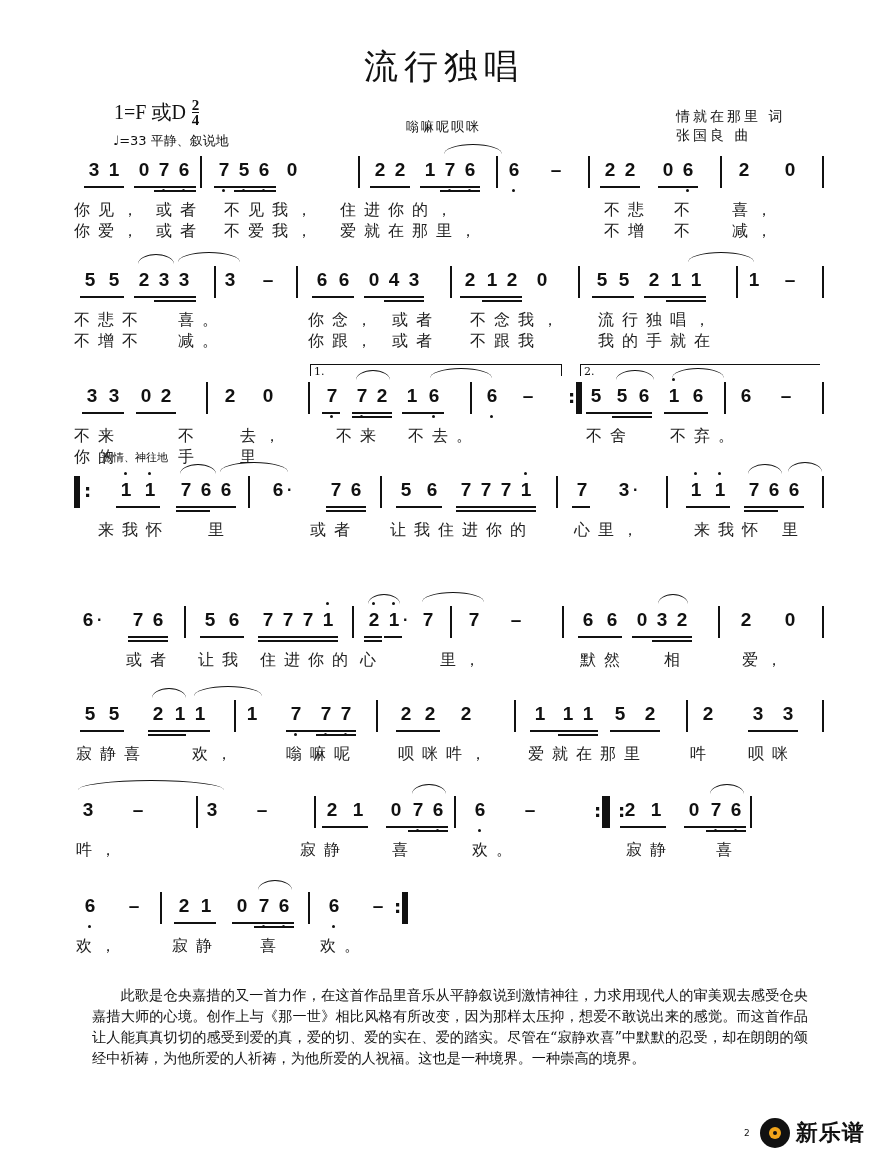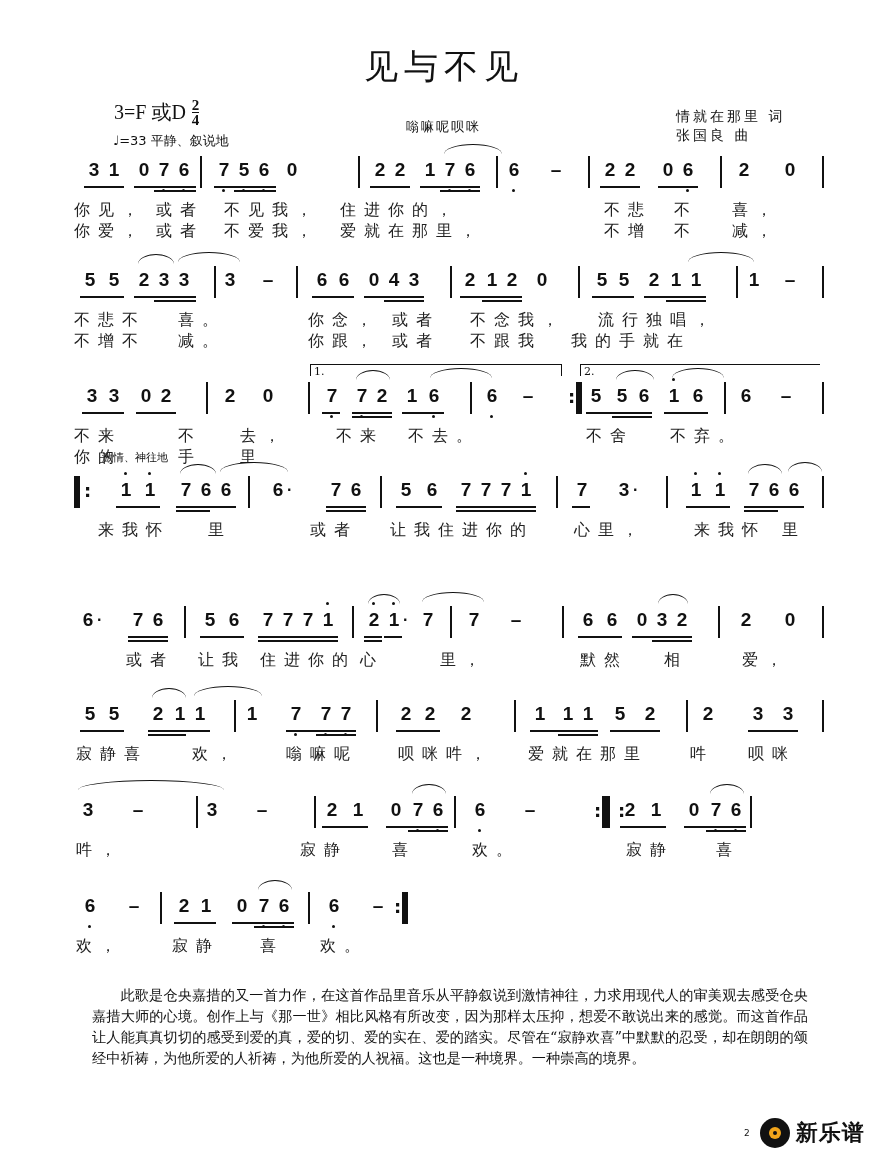--- a/index.html
+++ b/index.html
@@ -42,24 +42,24 @@
   .footer { position: absolute; left: 744px; top: 1118px; display:flex; align-items:center; gap: 6px; }
   .page-num { font-size: 9px; font-family: "DejaVu Sans", sans-serif; margin-right: 4px; }
   .disc { width: 30px; height: 30px; border-radius: 50%; background: #111; position: relative; }
   .disc::before { content:""; position:absolute; left:9px; top:9px; width:12px; height:12px; border-radius:50%; background:#f2a51b; }
   .disc::after { content:""; position:absolute; left:13px; top:13px; width:4px; height:4px; border-radius:50%; background:#111; }
   .brand { font: bold 22px "DejaVu Sans", sans-serif; color: #111; letter-spacing: 1px; }
 </style>
 </head>
 <body>
 
-<div class="title">见与不见</div>
+<div class="title">流行独唱</div>
 
 <div class="key">
-  <span>3=F 或D</span>
+  <span>1=F 或D</span>
   <span class="frac">
     <span>2</span>
     <span>4</span>
   </span>
 </div>
 <div class="tempo">♩=33 平静、叙说地</div>
 <div class="genre">嗡嘛呢呗咪</div>
 <div class="credits">
   <div>情就在那里 词</div>
   <div>张国良 曲</div>
@@ -181,21 +181,21 @@
         <div class="lyric" style="left: 318px; letter-spacing: 8px;">或者</div>
         <div class="lyric" style="left: 396px; letter-spacing: 8px;">不念我，</div>
         <div class="lyric" style="left: 524px; letter-spacing: 8px;">流行独唱，</div>
       </div>
       <div class="lyric-row">
         <div class="lyric" style="left: 0px; letter-spacing: 8px;">不增不</div>
         <div class="lyric" style="left: 104px; letter-spacing: 8px;">减。</div>
         <div class="lyric" style="left: 234px; letter-spacing: 8px;">你跟，</div>
         <div class="lyric" style="left: 318px; letter-spacing: 8px;">或者</div>
         <div class="lyric" style="left: 396px; letter-spacing: 8px;">不跟我</div>
-        <div class="lyric" style="left: 497px; letter-spacing: 8px; text-align: center;">我的手就在</div>
+        <div class="lyric" style="left: 524px; letter-spacing: 8px; text-align: center;">我的手就在</div>
       </div>
     </div>
     <div class="system" style="top: 378px;">
       <div class="staff">
         <div class="volta closed" style="left: 236px; width: 252px;">1.</div>
         <div class="volta" style="left: 506px; width: 240px;">2.</div>
         <div class="note" style="left: 10px;"><span>3</span></div>
         <div class="note" style="left: 32px;"><span>3</span></div>
         <div class="note" style="left: 64px;"><span>0</span></div>
         <div class="note" style="left: 84px;"><span>2</span></div>

